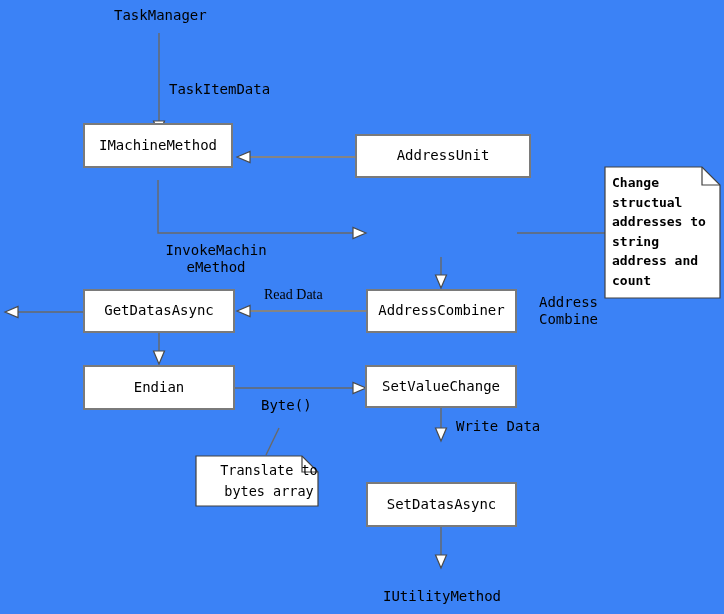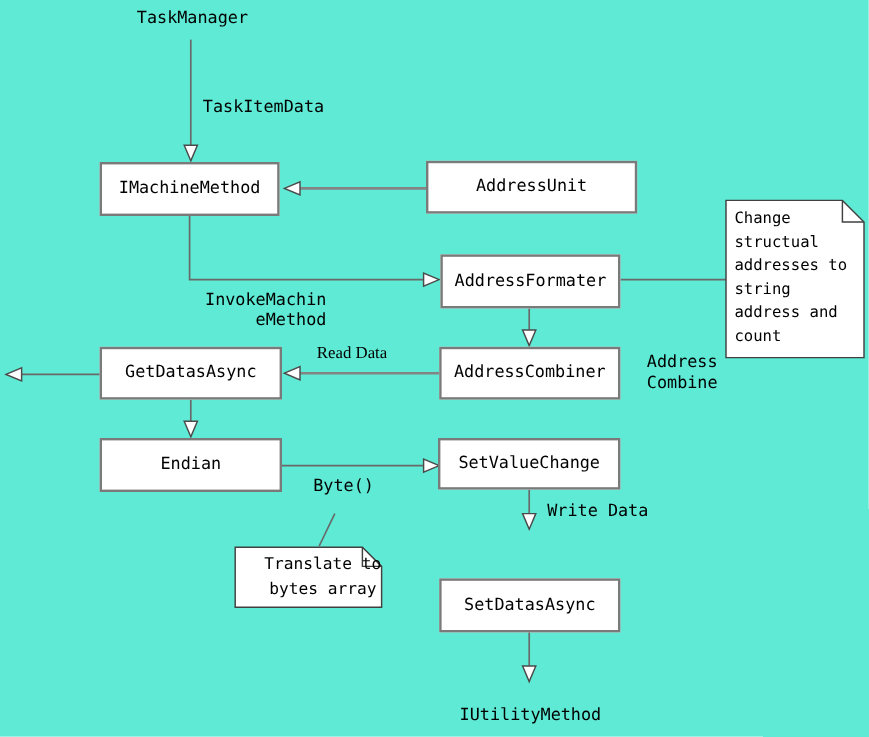--- a/index.html
+++ b/index.html
@@ -1,20 +1,20 @@
 <!DOCTYPE html>
 <html><head>
 <meta charset="utf-8">
 <style>
   html, body { margin: 0; padding: 0; background: #ffffff; }
   #canvas {
     position: relative;
     width: 724px;
     height: 614px;
-    background: #5eead4;
+    background: #3b82f6;
     font-family: "DejaVu Sans Mono", "Liberation Mono", monospace;
     color: #000000;
     overflow: hidden;
   }
   #wires { position: absolute; left: 0; top: 0; }
   .box {
     position: absolute;
     box-sizing: border-box;
     border: 2px solid #7a7a7a;
     background: #ffffff;
@@ -24,21 +24,21 @@
     font-size: 14px;
     line-height: 1.1;
     text-align: center;
   }
   .lbl {
     position: absolute;
     font-size: 14px;
     line-height: 17px;
     white-space: pre-line;
   }
-  .lbl.center { text-align: right; }
+  .lbl.center { text-align: center; }
   .note-text {
     position: absolute;
     font-size: 13px;
     line-height: 19.5px;
     white-space: pre-line;
   }
   .note-text.center { text-align: center; font-size: 13.5px; line-height: 21px; margin-left: 12px; }
   .wire { stroke: #696969; stroke-width: 1.4; fill: none; }
   .wire-thick { stroke: #848484; stroke-width: 2.2; fill: none; }
   .arrowhead { fill: #ffffff; stroke: #4a4a4a; stroke-width: 1.2; }
@@ -78,39 +78,38 @@
 
     <path class="note-shape" d="M605,167 L702,167 L720,185 L720,298 L605,298 Z"></path>
     <path class="note-fold" d="M702,167 L702,185 L720,185"></path>
     <path class="note-shape" d="M196,456 L302,456 L318,472 L318,506 L196,506 Z"></path>
     <path class="note-fold" d="M302,456 L302,472 L318,472"></path>
   </svg>
 
   <div class="lbl" style="left:114px; top:7px;">TaskManager</div>
   <div class="lbl" style="left:383px; top:588px;">IUtilityMethod</div>
 
-  <div class="box" style="left:83px;  top:135px; width:150px; height:45px;">IMachineMethod</div>
+  <div class="box" style="left:83px;  top:123px; width:150px; height:45px;">IMachineMethod</div>
   <div class="box" style="left:355px; top:134px; width:176px; height:44px;">AddressUnit</div>
-  <div class="box" style="left:367px; top:212px; width:150px; height:45px;">AddressFormater</div>
   <div class="box" style="left:366px; top:289px; width:151px; height:44px;">AddressCombiner</div>
   <div class="box" style="left:83px;  top:289px; width:152px; height:44px;">GetDatasAsync</div>
   <div class="box" style="left:83px;  top:365px; width:152px; height:45px;">Endian</div>
   <div class="box" style="left:365px; top:365px; width:152px; height:43px;">SetValueChange</div>
   <div class="box" style="left:366px; top:442px; width:151px; height:45px;margin-top:40px;">SetDatasAsync</div>
 
   <div class="lbl" style="left:169px; top:81px;">TaskItemData</div>
   <div class="lbl center" style="left:160px; top:242px; width:112px;">InvokeMachin
 eMethod</div>
   <div class="lbl" style="left:264px; top:286px;font-family:Liberation Serif, serif;">Read Data</div>
   <div class="lbl" style="left:539px; top:294px;">Address
 Combine</div>
   <div class="lbl" style="left:261px; top:397px;text-align:center;">Byte()</div>
   <div class="lbl" style="left:456px; top:418px;text-align:right;">Write Data</div>
 
-  <div class="note-text" style="left:612px; top:173px; width:106px;">Change
+  <div class="note-text" style="left:612px; top:173px; width:106px;font-weight:bold;">Change
 structual
 addresses to
 string
 address and
 count</div>
   <div class="note-text center" style="left:198px; top:460px; width:118px;">Translate to
 bytes array</div>
 
 </div>
 

